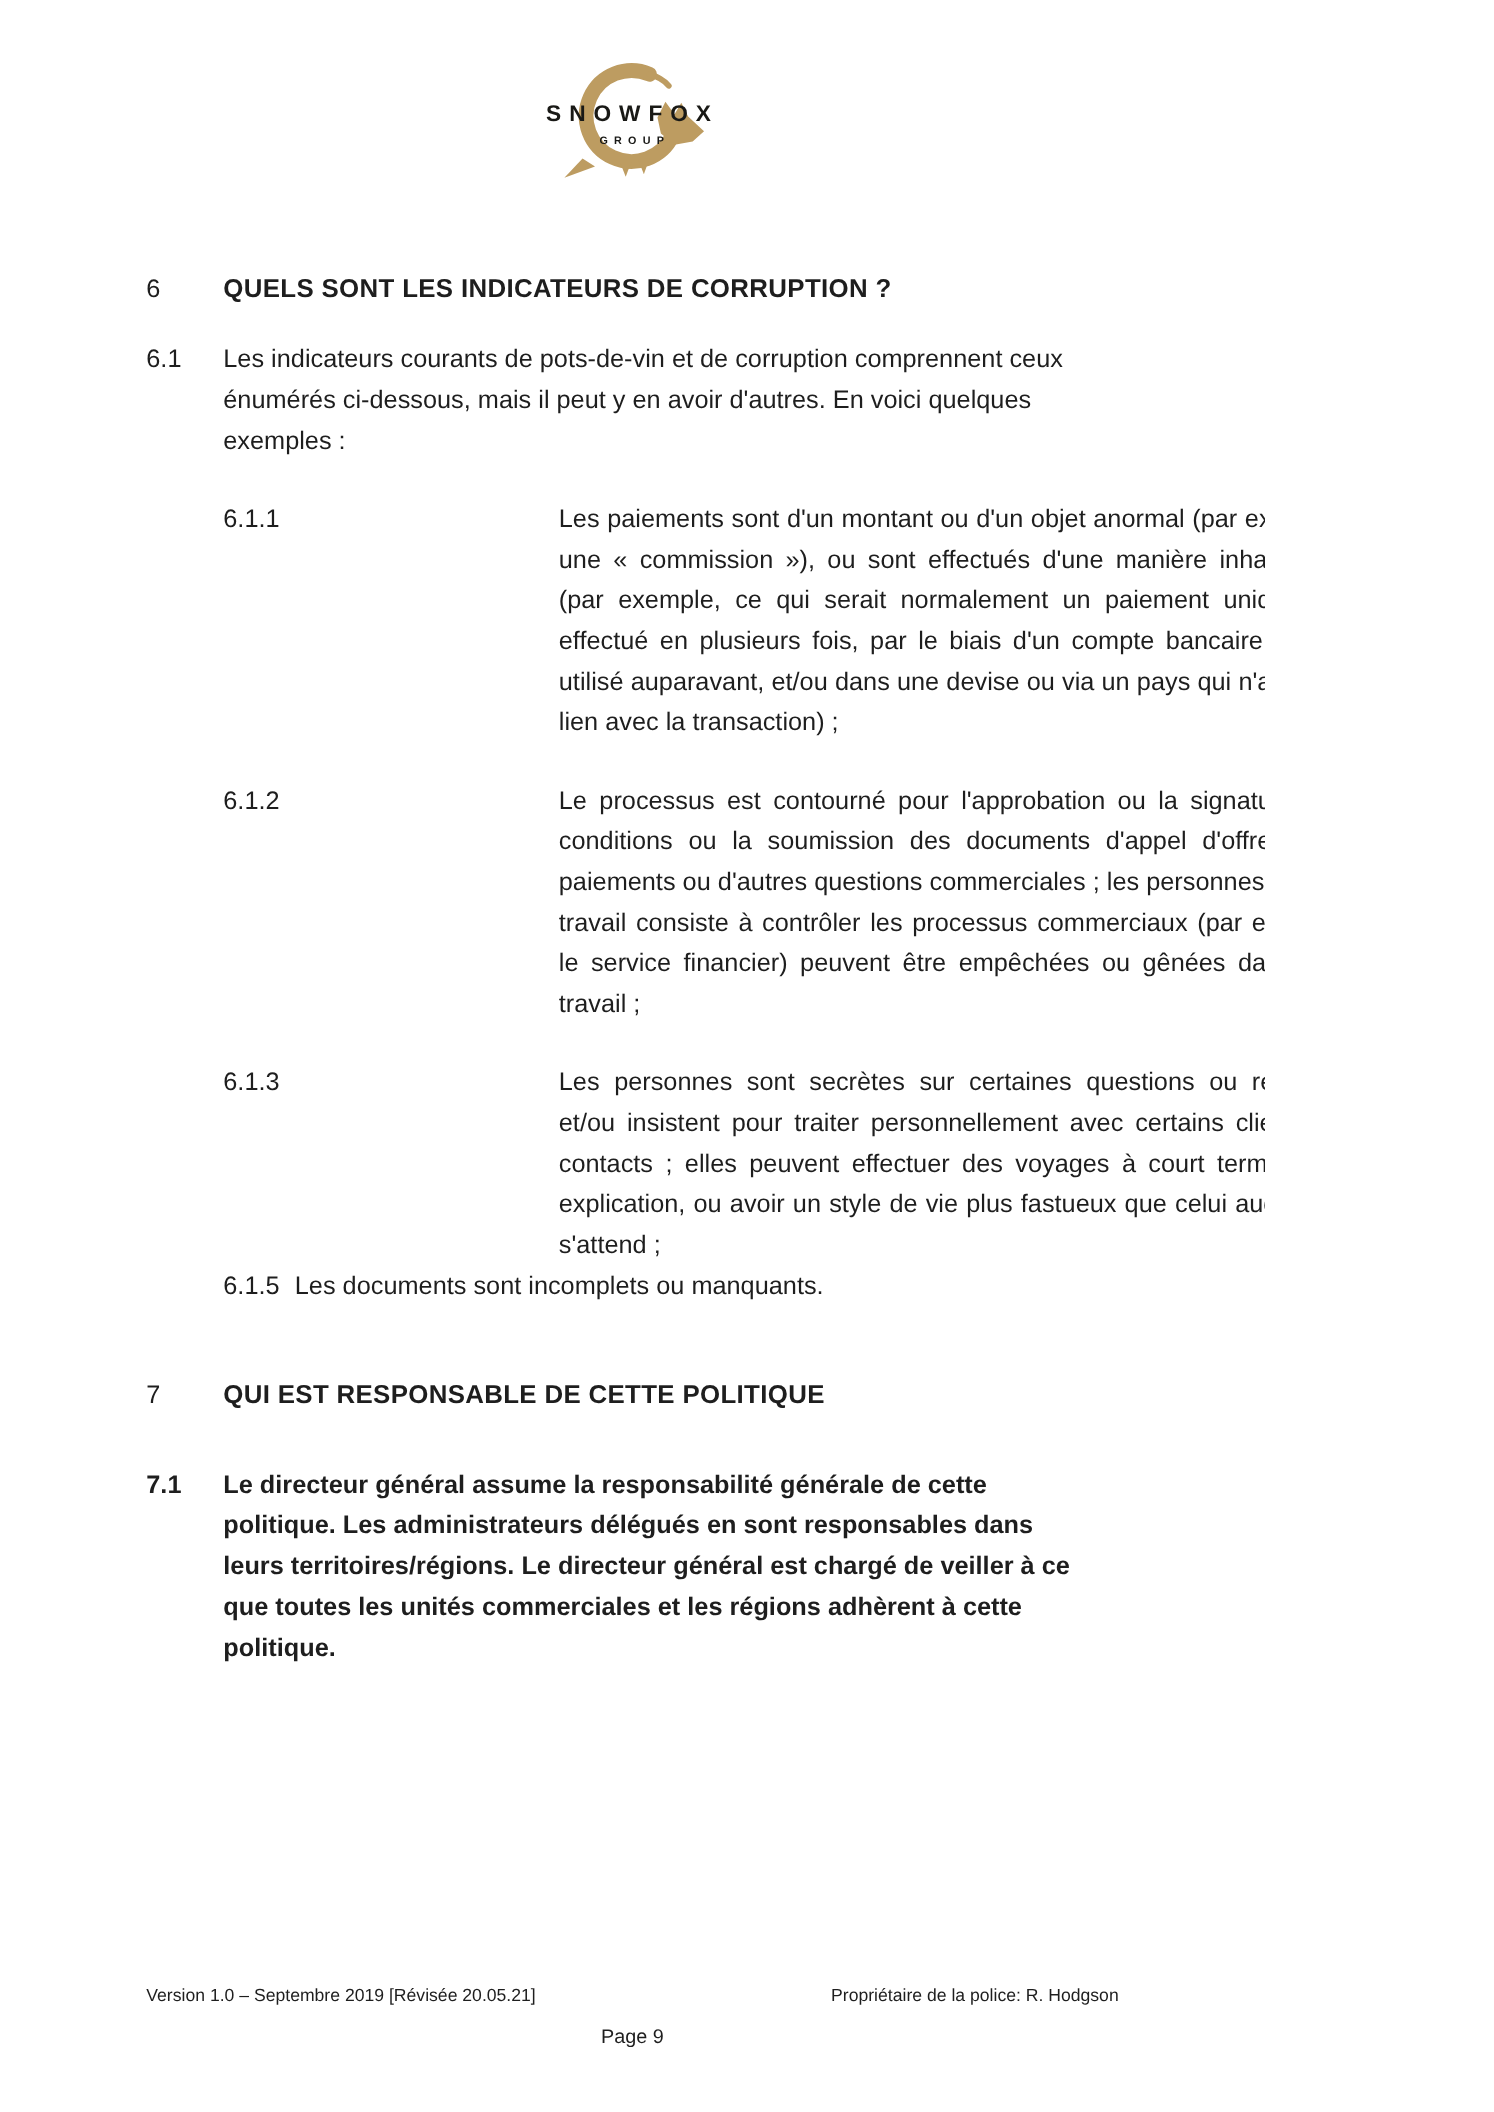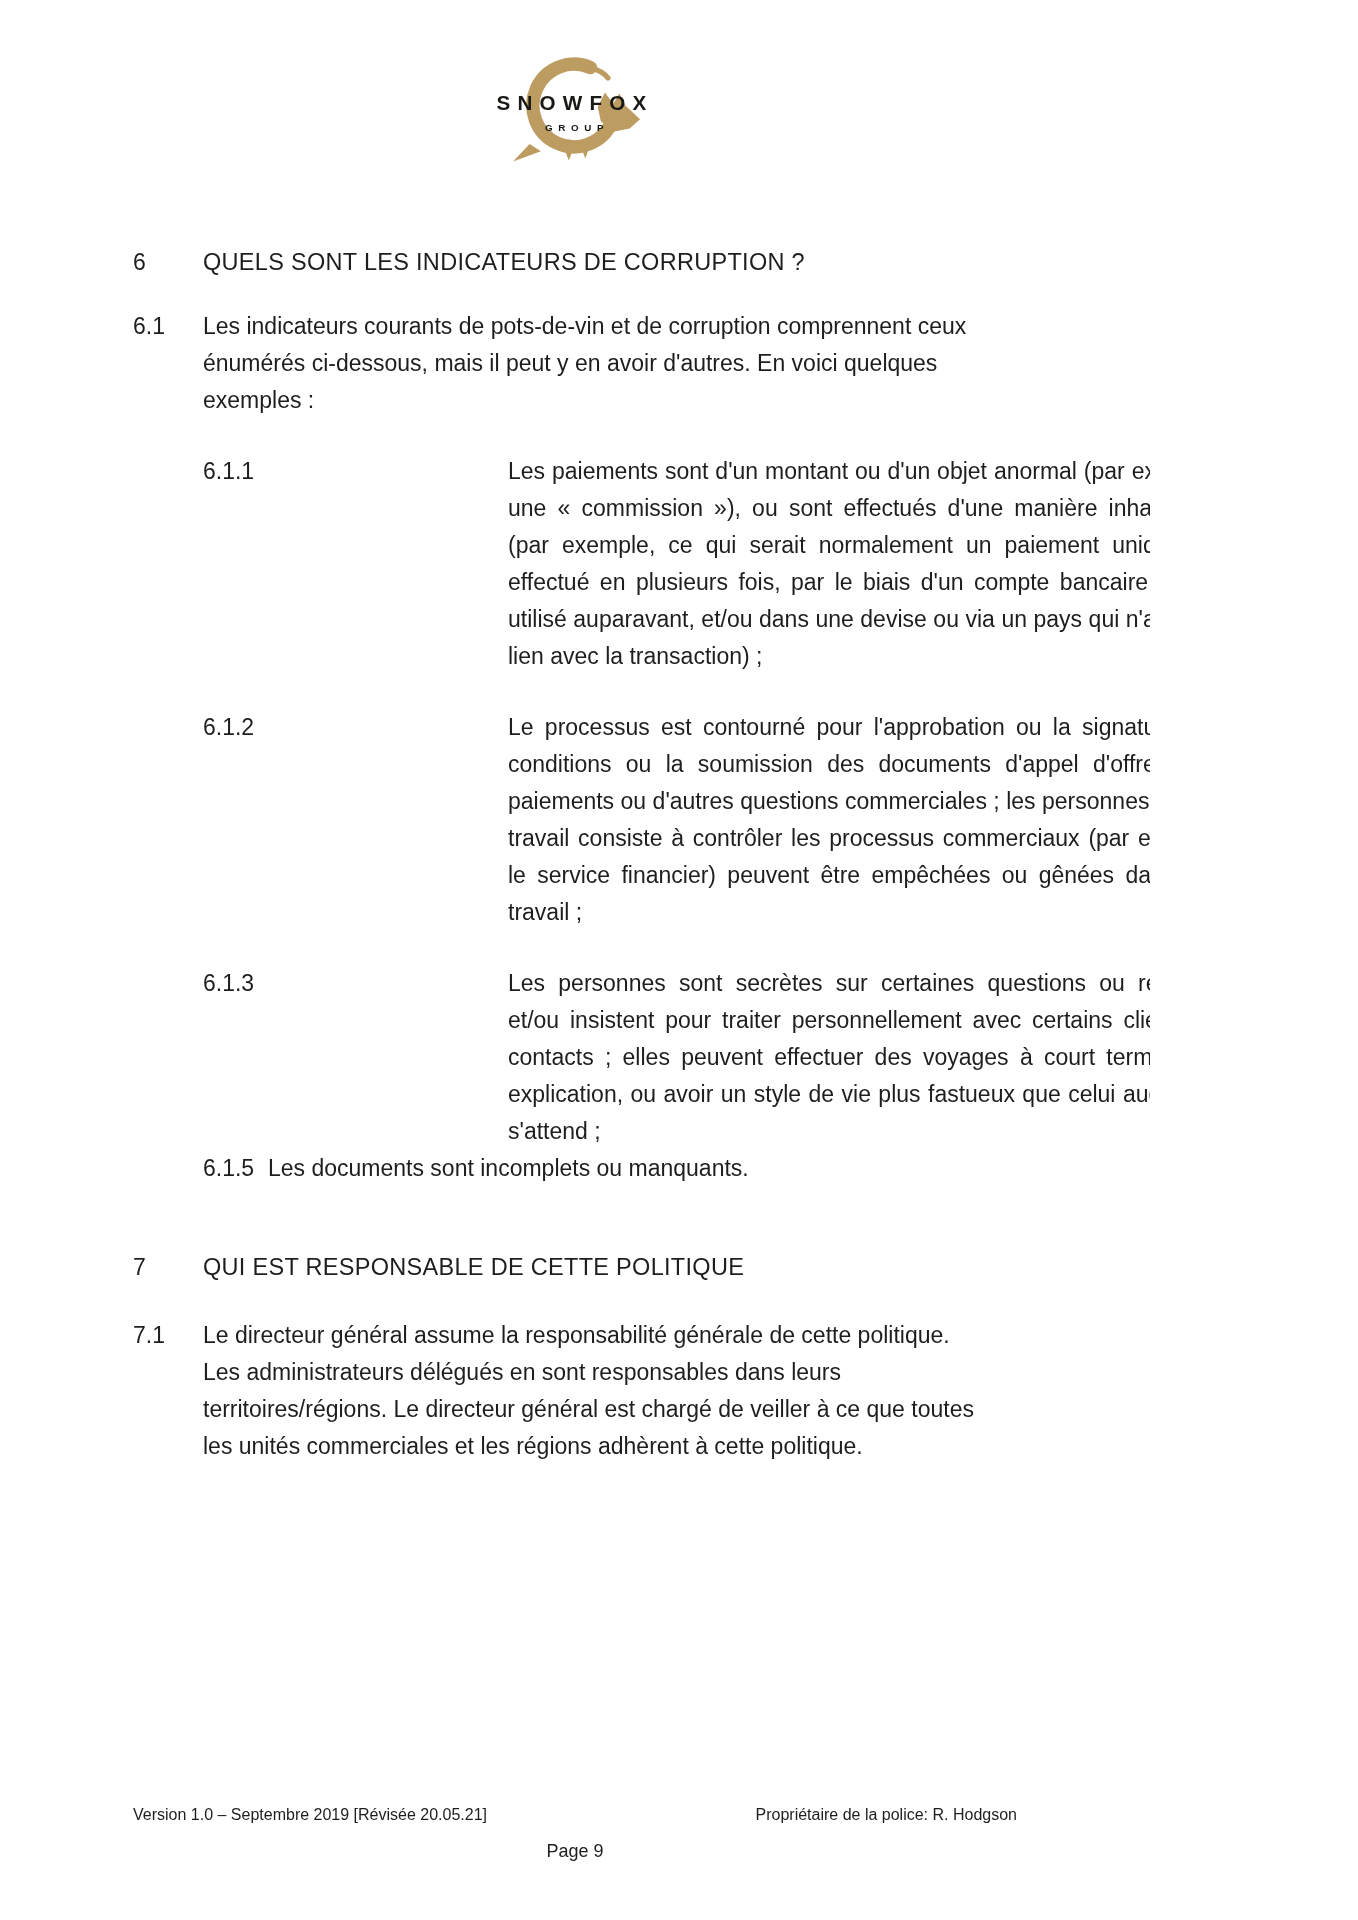--- a/index.html
+++ b/index.html
@@ -16,28 +16,28 @@
   
   .content{position:absolute;left:133px;top:244px;width:1092px;}
   .row{display:flex;align-items:flex-start;}
   .num{flex:0 0 70px;font-size:23px;line-height:37px;}
   .sub{padding-left:70px;}
   .sub .num{flex:0 0 65px;}
   .text{margin:0;font-size:23px;line-height:37px;}
   .w1{width:782px;}
   .w2{width:717px;}
   .justify .text{text-align:justify;}
-  .title{margin:0;font-size:23.5px;line-height:37px;font-weight:400;letter-spacing:.3px;}
+  .title{margin:0;font-size:23.5px;line-height:37px;font-weight:700;letter-spacing:.3px;}
 
   .gap-md{margin-top:27px;}
   .gap-lg{margin-top:34px;justify-content:space-between;}
   .gap-sm{margin-top:8px;}
   .gap-0{margin-top:0;}
   .gap-sec{margin-top:62px;}
-  .gap-xl{margin-top:31px;}
+  .gap-xl{margin-top:45px;font-weight:bold;}
 
   
   .footer-row{
     position:absolute;left:133px;right:133px;top:1803px;
     display:flex;justify-content:space-between;
     font-size:16px;line-height:24px;
   }
   .f-page{
     position:absolute;left:0;right:0;top:1839px;
     text-align:center;font-size:18px;line-height:24px;

